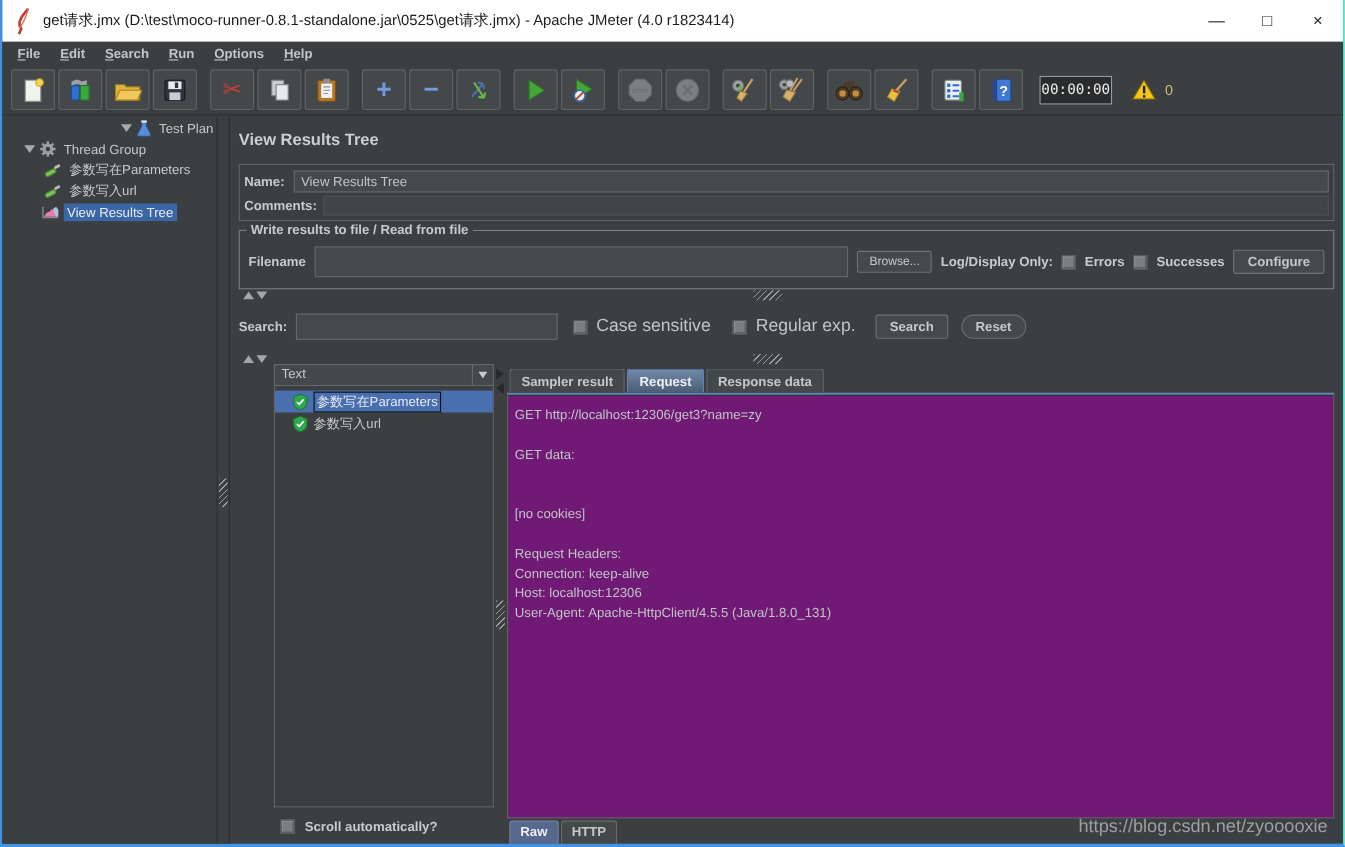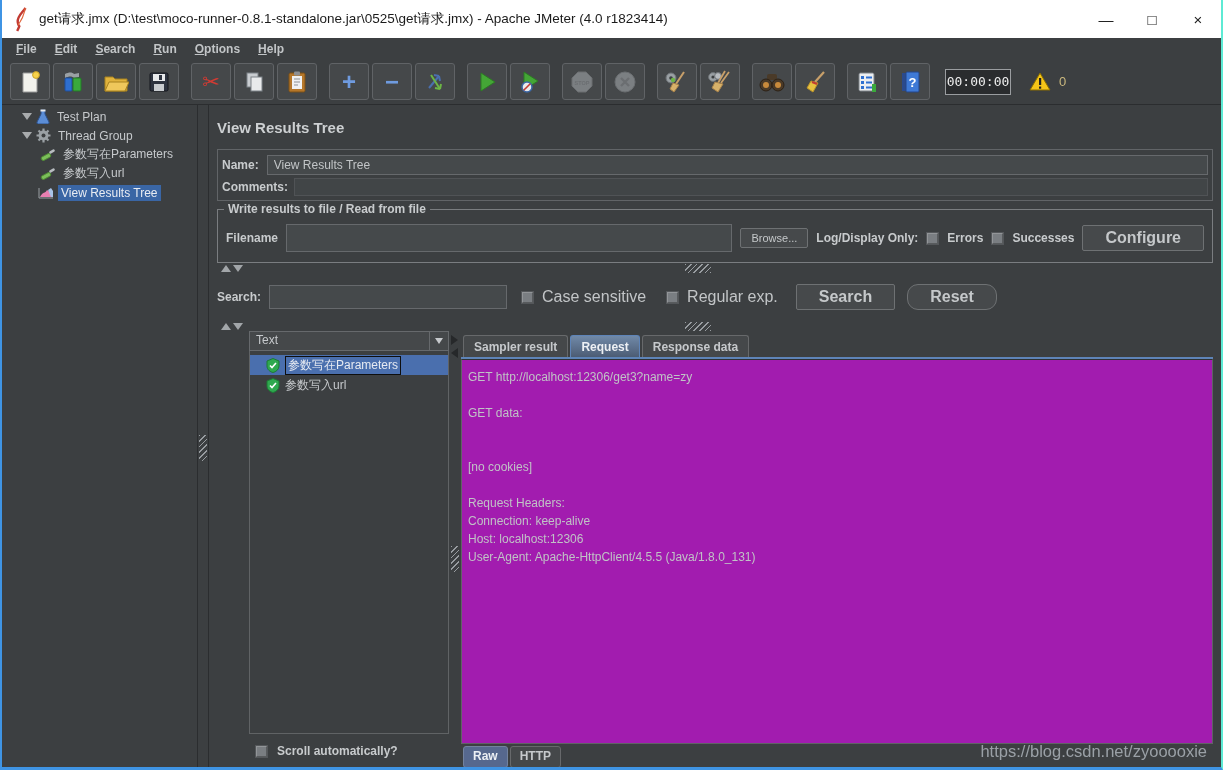--- a/index.html
+++ b/index.html
@@ -46,22 +46,22 @@
   .grip-h{width:26px;height:9px;background:repeating-linear-gradient(135deg,#989CA0 0 1px,transparent 1px 4px);}
   .grip-v{width:8px;height:26px;background:repeating-linear-gradient(135deg,#989CA0 0 1px,transparent 1px 4px);}
   .vsplit1 .grip-v{position:absolute;top:330px;left:1px;}
   
   .main{flex:1;display:flex;flex-direction:column;padding:0 8px;box-sizing:border-box;min-width:0;}
   .main-title{margin-top:14px;height:22px;font-size:15px;font-weight:bold;color:#CDD0D2;}
   .label{font-size:12px;font-weight:bold;color:#C8CBCD;white-space:nowrap;}
   .field{background:#45494B;border:1px solid #66696C;color:#C2C5C7;font-size:12px;padding:2px 6px;
          font-family:"Liberation Sans",sans-serif;box-sizing:border-box;}
   input.field{outline:none;}
-  .btn{background:#46494B;border:1px solid #6E7173;color:#C5C8CA;border-radius:2px;font-size:16px;
-       font-weight:bold;padding:3px 22px;font-family:"Liberation Sans",sans-serif;}
+  .btn{background:#46494B;border:1px solid #6E7173;color:#C5C8CA;border-radius:2px;font-size:12px;
+       font-weight:bold;padding:3px 12px;font-family:"Liberation Sans",sans-serif;}
   .btn.small{font-size:11px;font-weight:normal;padding:3px 10px;}
   .namebox{margin-top:8px;border:1px solid #616467;height:52px;box-sizing:border-box;padding:3px 4px;}
   .row{display:flex;align-items:center;}
   .name-row{height:24px;gap:8px;}
   .comments-row{height:20px;gap:6px;}
   .name-row input{flex:1;height:20px;}
   .comments-row .cfield{flex:1;height:16px;background:#414547;border:1px solid #505356;}
   .filegroup{position:relative;margin-top:8px;border:1px solid #7A7D80;height:54px;box-sizing:border-box;
              display:flex;align-items:center;padding:6px 8px 2px 8px;gap:8px;}
   .grouptitle{position:absolute;top:-8px;left:6px;background:#3C3F41;padding:0 4px;
@@ -98,21 +98,21 @@
   .tri-right{width:0;height:0;border-top:5px solid transparent;border-bottom:5px solid transparent;
              border-left:7px solid #26282A;}
   .tri-left{width:0;height:0;border-top:5px solid transparent;border-bottom:5px solid transparent;
             border-right:7px solid #26282A;}
   .vsplit2 .grip-v{position:absolute;top:215px;left:2px;}
   .detail{flex:1;display:flex;flex-direction:column;min-width:0;}
   .tabstrip{height:26px;display:flex;align-items:flex-end;border-bottom:2px solid #5E84B8;gap:2px;padding-left:2px;}
   .tab{background:#45484A;border:1px solid #67696B;border-bottom:none;border-radius:3px 3px 0 0;
        font-size:12px;font-weight:bold;color:#C6C9CC;padding:4px 10px 3px 10px;}
   .tab.active{background:linear-gradient(#7089A8,#4C5C74);color:#EDF0F4;border-color:#5E84B8;}
-  .reqbox{flex:1;border:1px solid #606365;border-top:1px solid #303234;background:#a21caf;
+  .reqbox{flex:1;border:1px solid #606365;border-top:1px solid #303234;background:#701a75;
           padding:8px 6px;box-sizing:border-box;overflow:hidden;}
   .reqtext{font-size:12px;line-height:18px;color:#C0C3C6;white-space:pre-wrap;
            font-family:"Liberation Sans",sans-serif;}
   .rendertabs{margin-top:2px;height:22px;display:flex;gap:2px;padding-left:2px;}
   .rtab{background:#45484A;border:1px solid #67696B;border-radius:3px;font-size:12px;font-weight:bold;
         color:#C6C9CC;padding:2px 9px;}
   .rtab.active{background:#56688E;color:#ECEFF4;border-color:#72829E;}
   .watermark{position:absolute;right:14px;bottom:6px;font-size:16.5px;color:#9AA0A6;}
 </style>
 </head>
@@ -292,21 +292,21 @@
         <rect x="10" y="6" width="2.2" height="7" fill="#222"></rect>
         <rect x="10" y="14.5" width="2.2" height="2.2" fill="#222"></rect>
       </svg>
       <span class="warncount">0</span>
     </div>
   </div>
 
   <div class="content">
 
     <div class="sidebar">
-      <div class="trow" style="padding-left:20px;">
+      <div class="trow" style="padding-left:20px;justify-content:flex-end;">
         <span class="caret"></span>
         <span class="ticon">
           <svg width="14" height="15" viewBox="0 0 14 15">
             <path d="M5 1h4v4l4 8a1.5 1.5 0 0 1-1.4 2H2.4A1.5 1.5 0 0 1 1 13L5 5z" fill="#5B8DD6" stroke="#2c4f86"></path>
             <rect x="4.5" y="0.5" width="5" height="2" fill="#E8EAEC"></rect>
           </svg>
         </span>
         <span class="lbl">Test Plan</span>
       </div>
       <div class="trow" style="padding-left:20px;">

